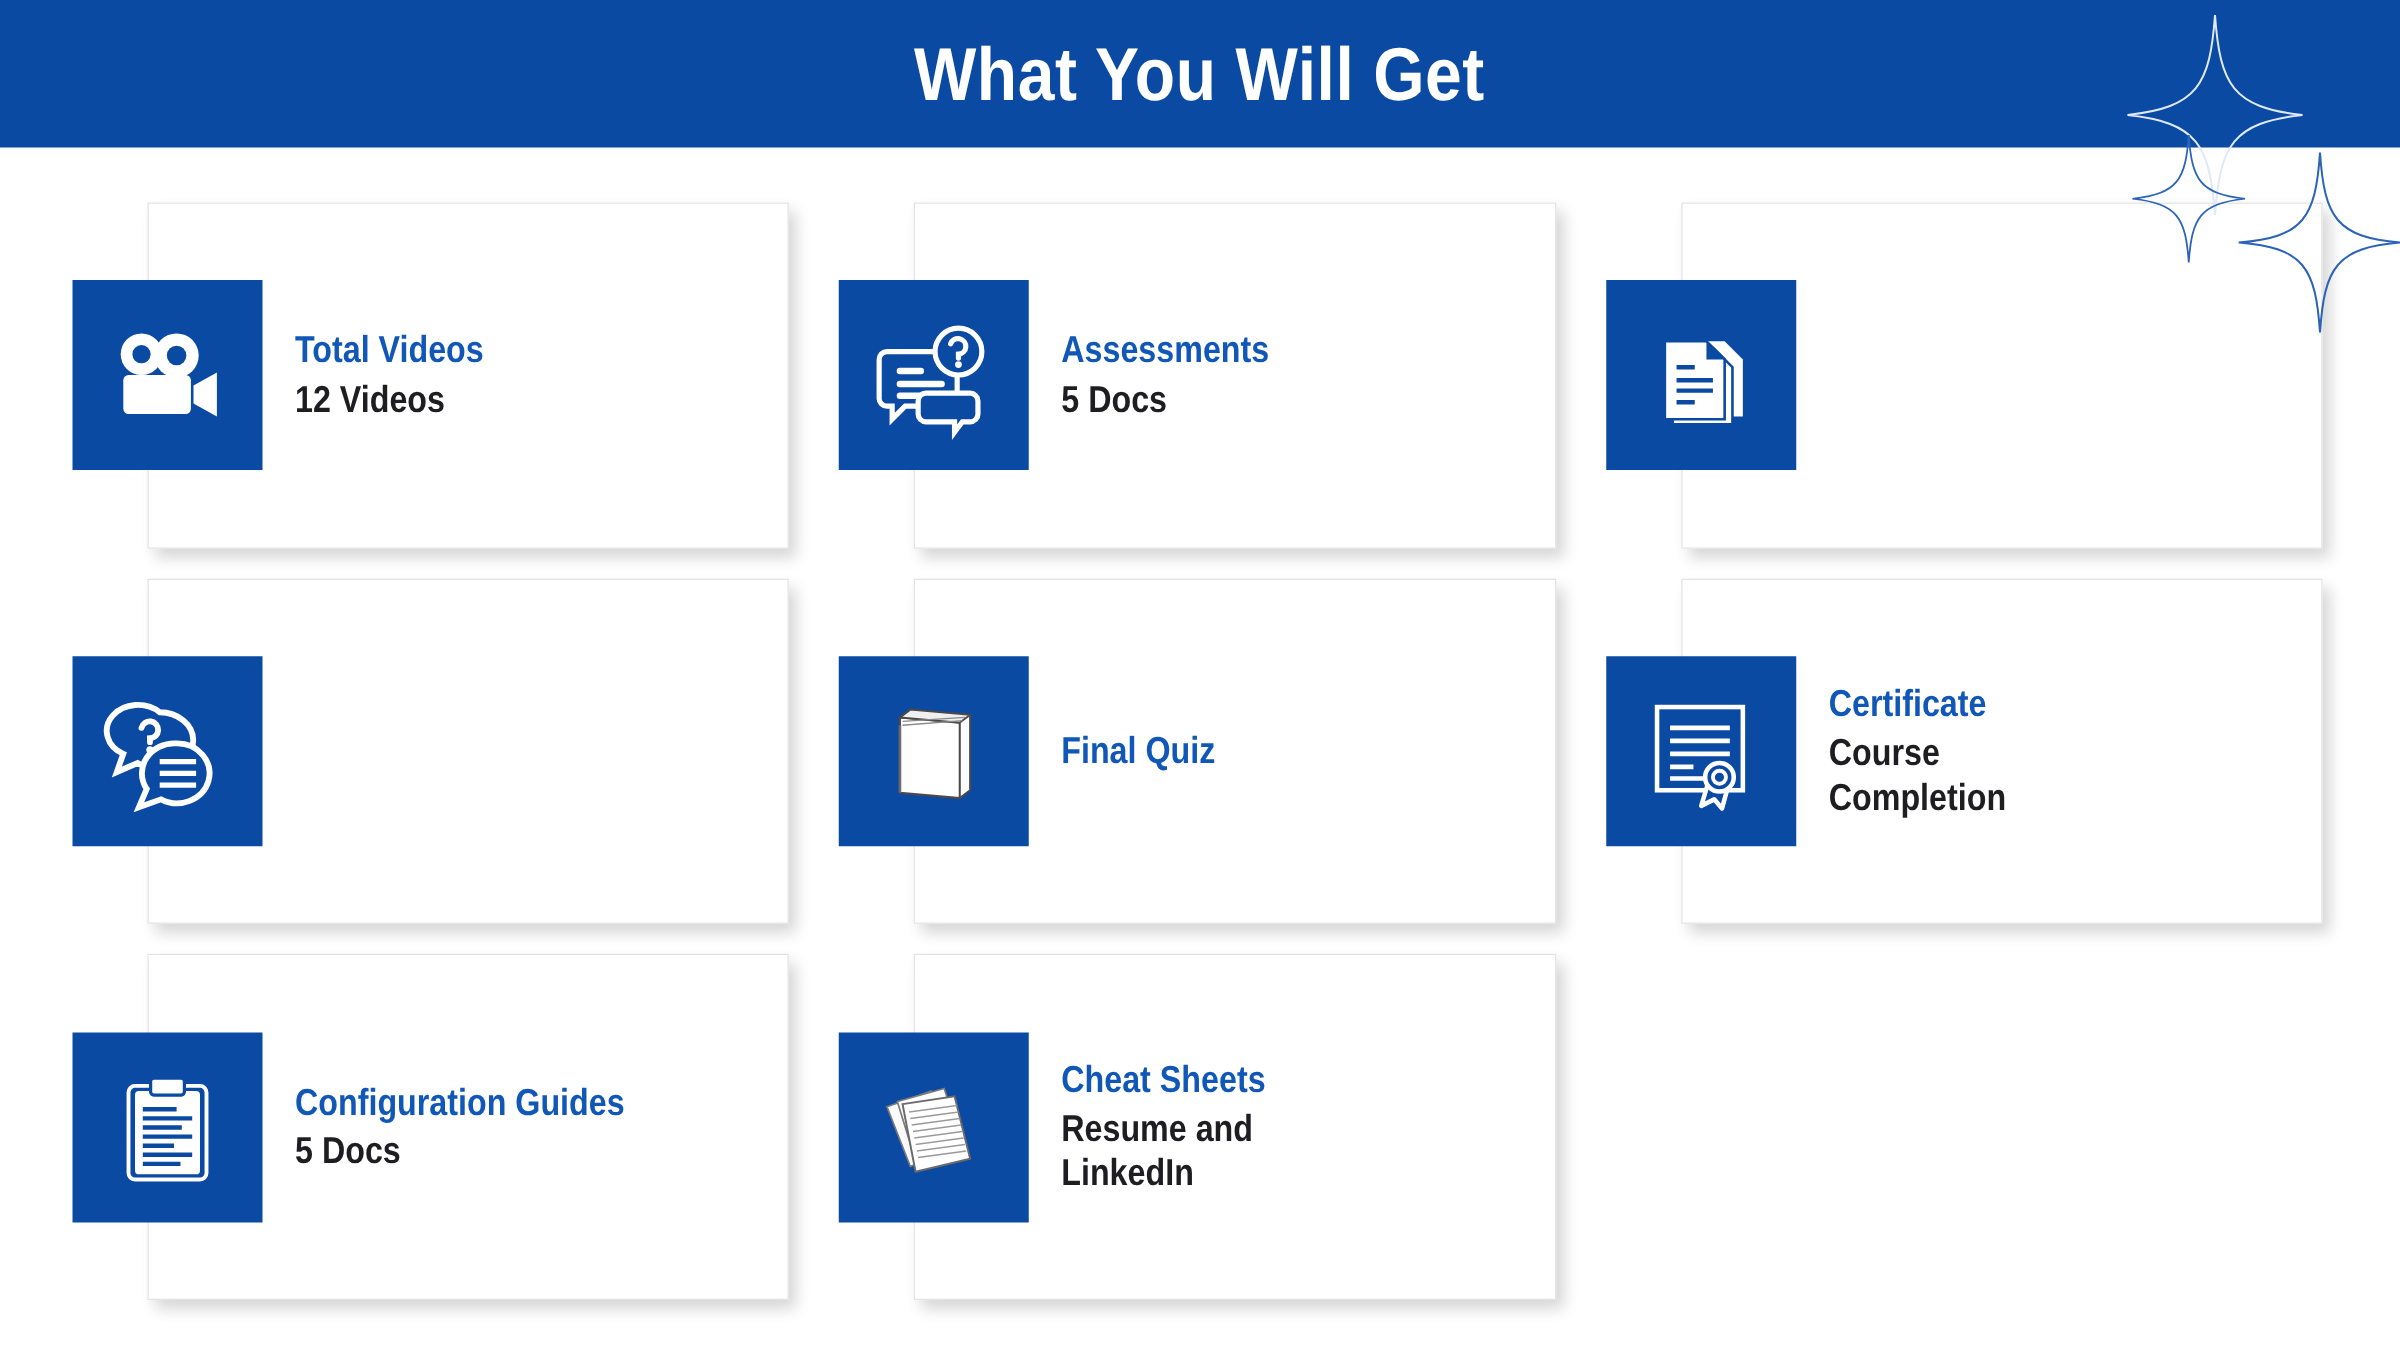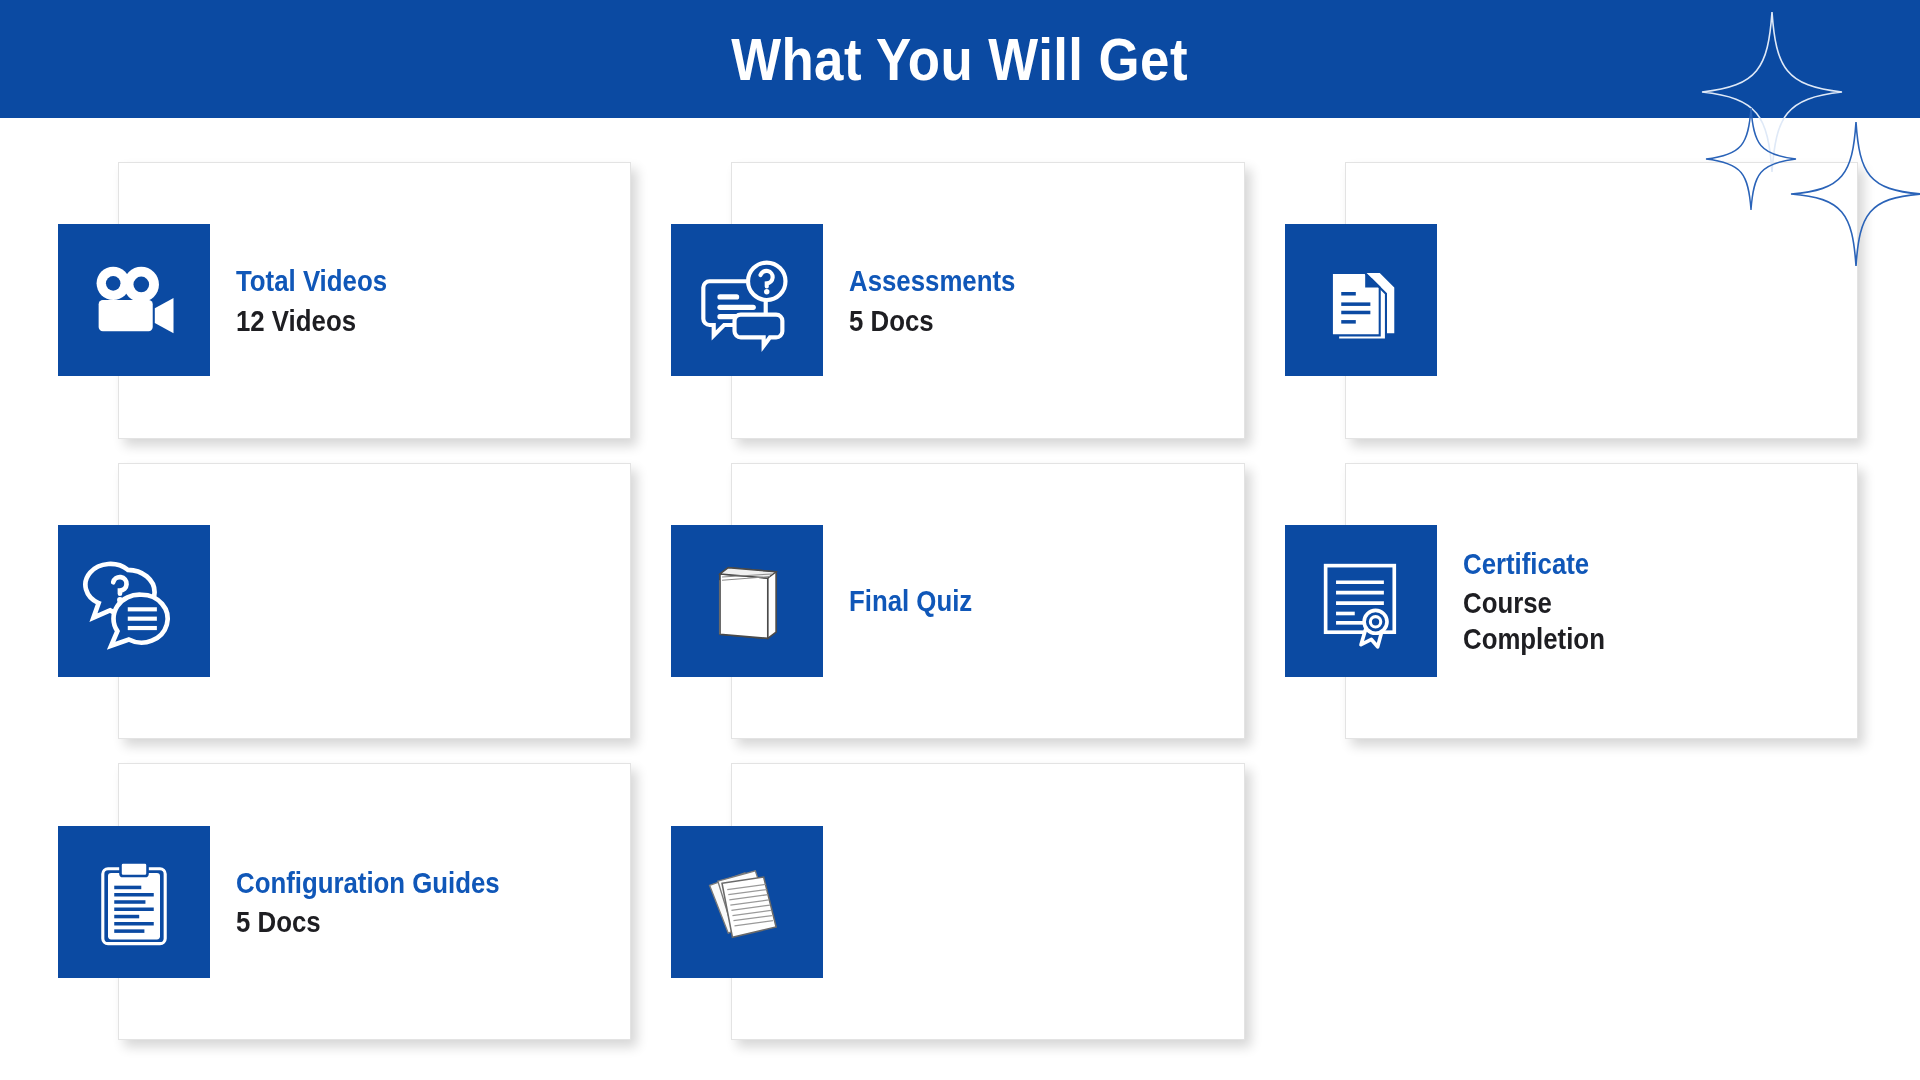--- a/index.html
+++ b/index.html
@@ -307,16 +307,21 @@
             <line x1="32" y1="43" x2="69" y2="38"></line>
             <line x1="33" y1="48" x2="70" y2="43"></line>
             <line x1="34" y1="53" x2="71" y2="48"></line>
             <line x1="35" y1="58" x2="72" y2="53"></line>
             <line x1="36" y1="63" x2="73" y2="58"></line>
             <line x1="37" y1="68" x2="74" y2="63"></line>
             <line x1="38" y1="73" x2="75" y2="68"></line>
           </g>
         </svg>
       </div>
+      <div class="card-text">
+        <div class="card-title">Cheat Sheets</div>
+        <div class="card-value">Resume and
+LinkedIn</div>
+      </div>
     </div>
 
   </div>
 </div>
 
 </body></html>

